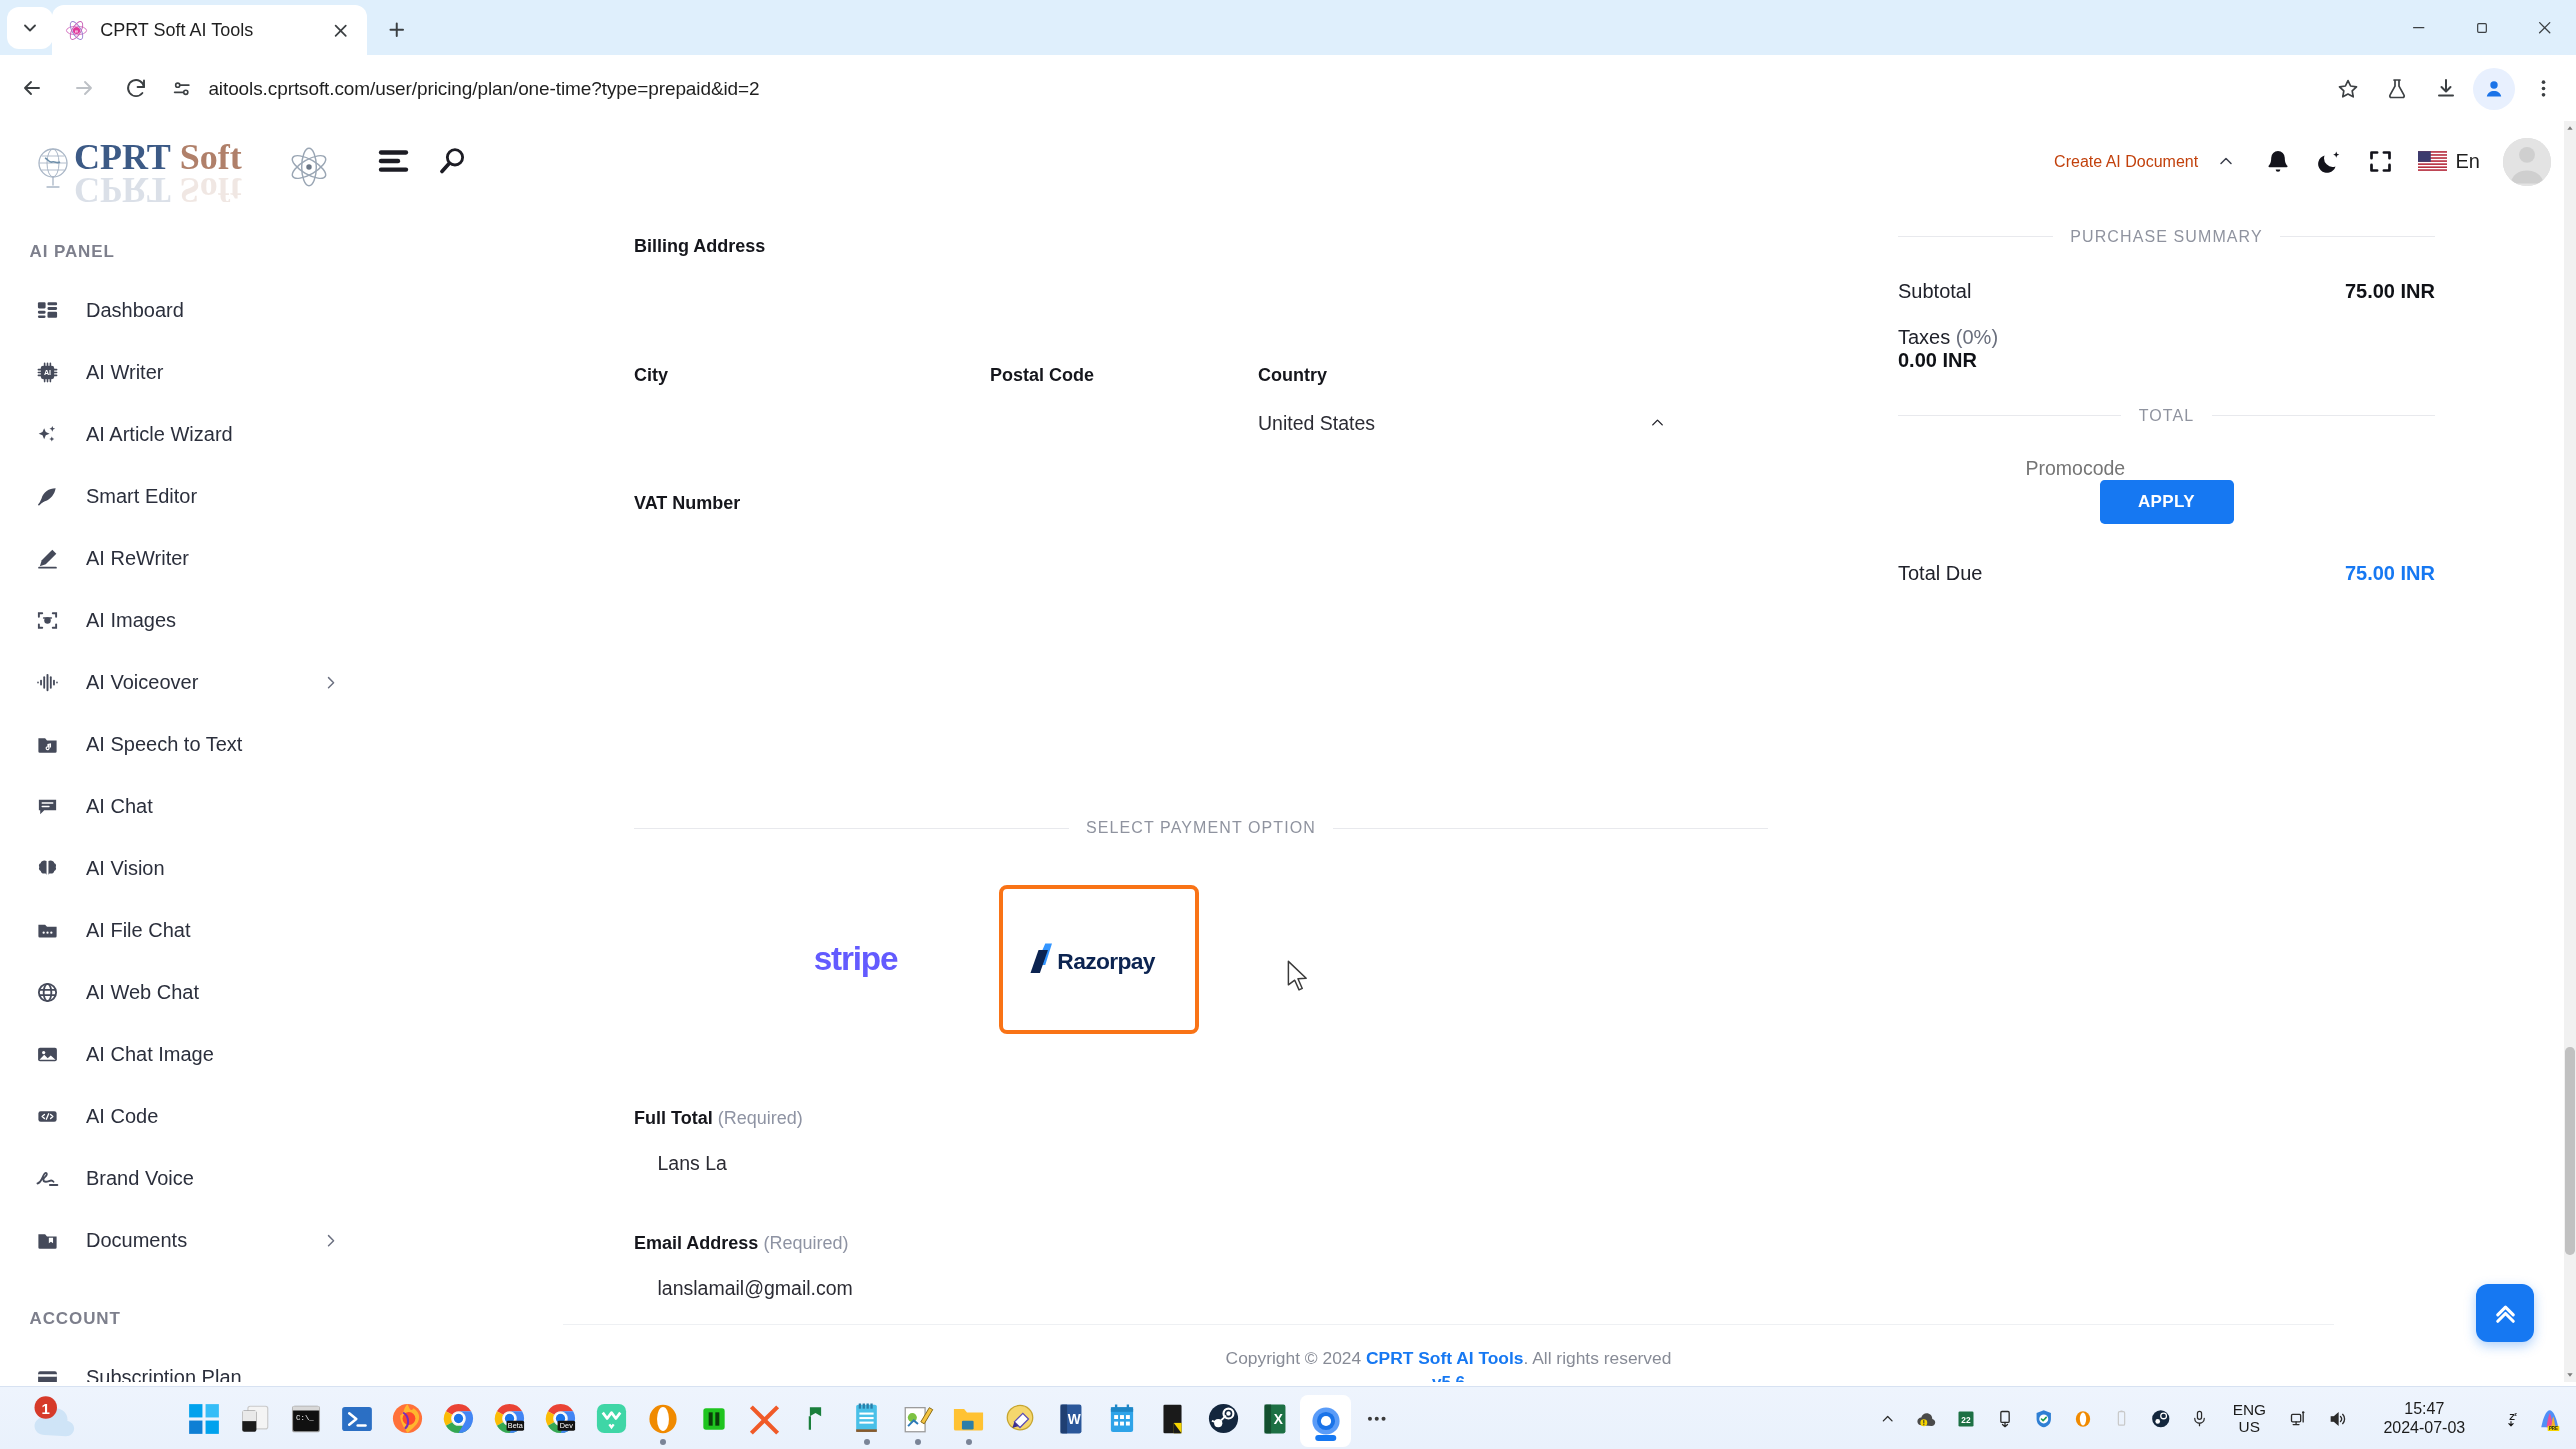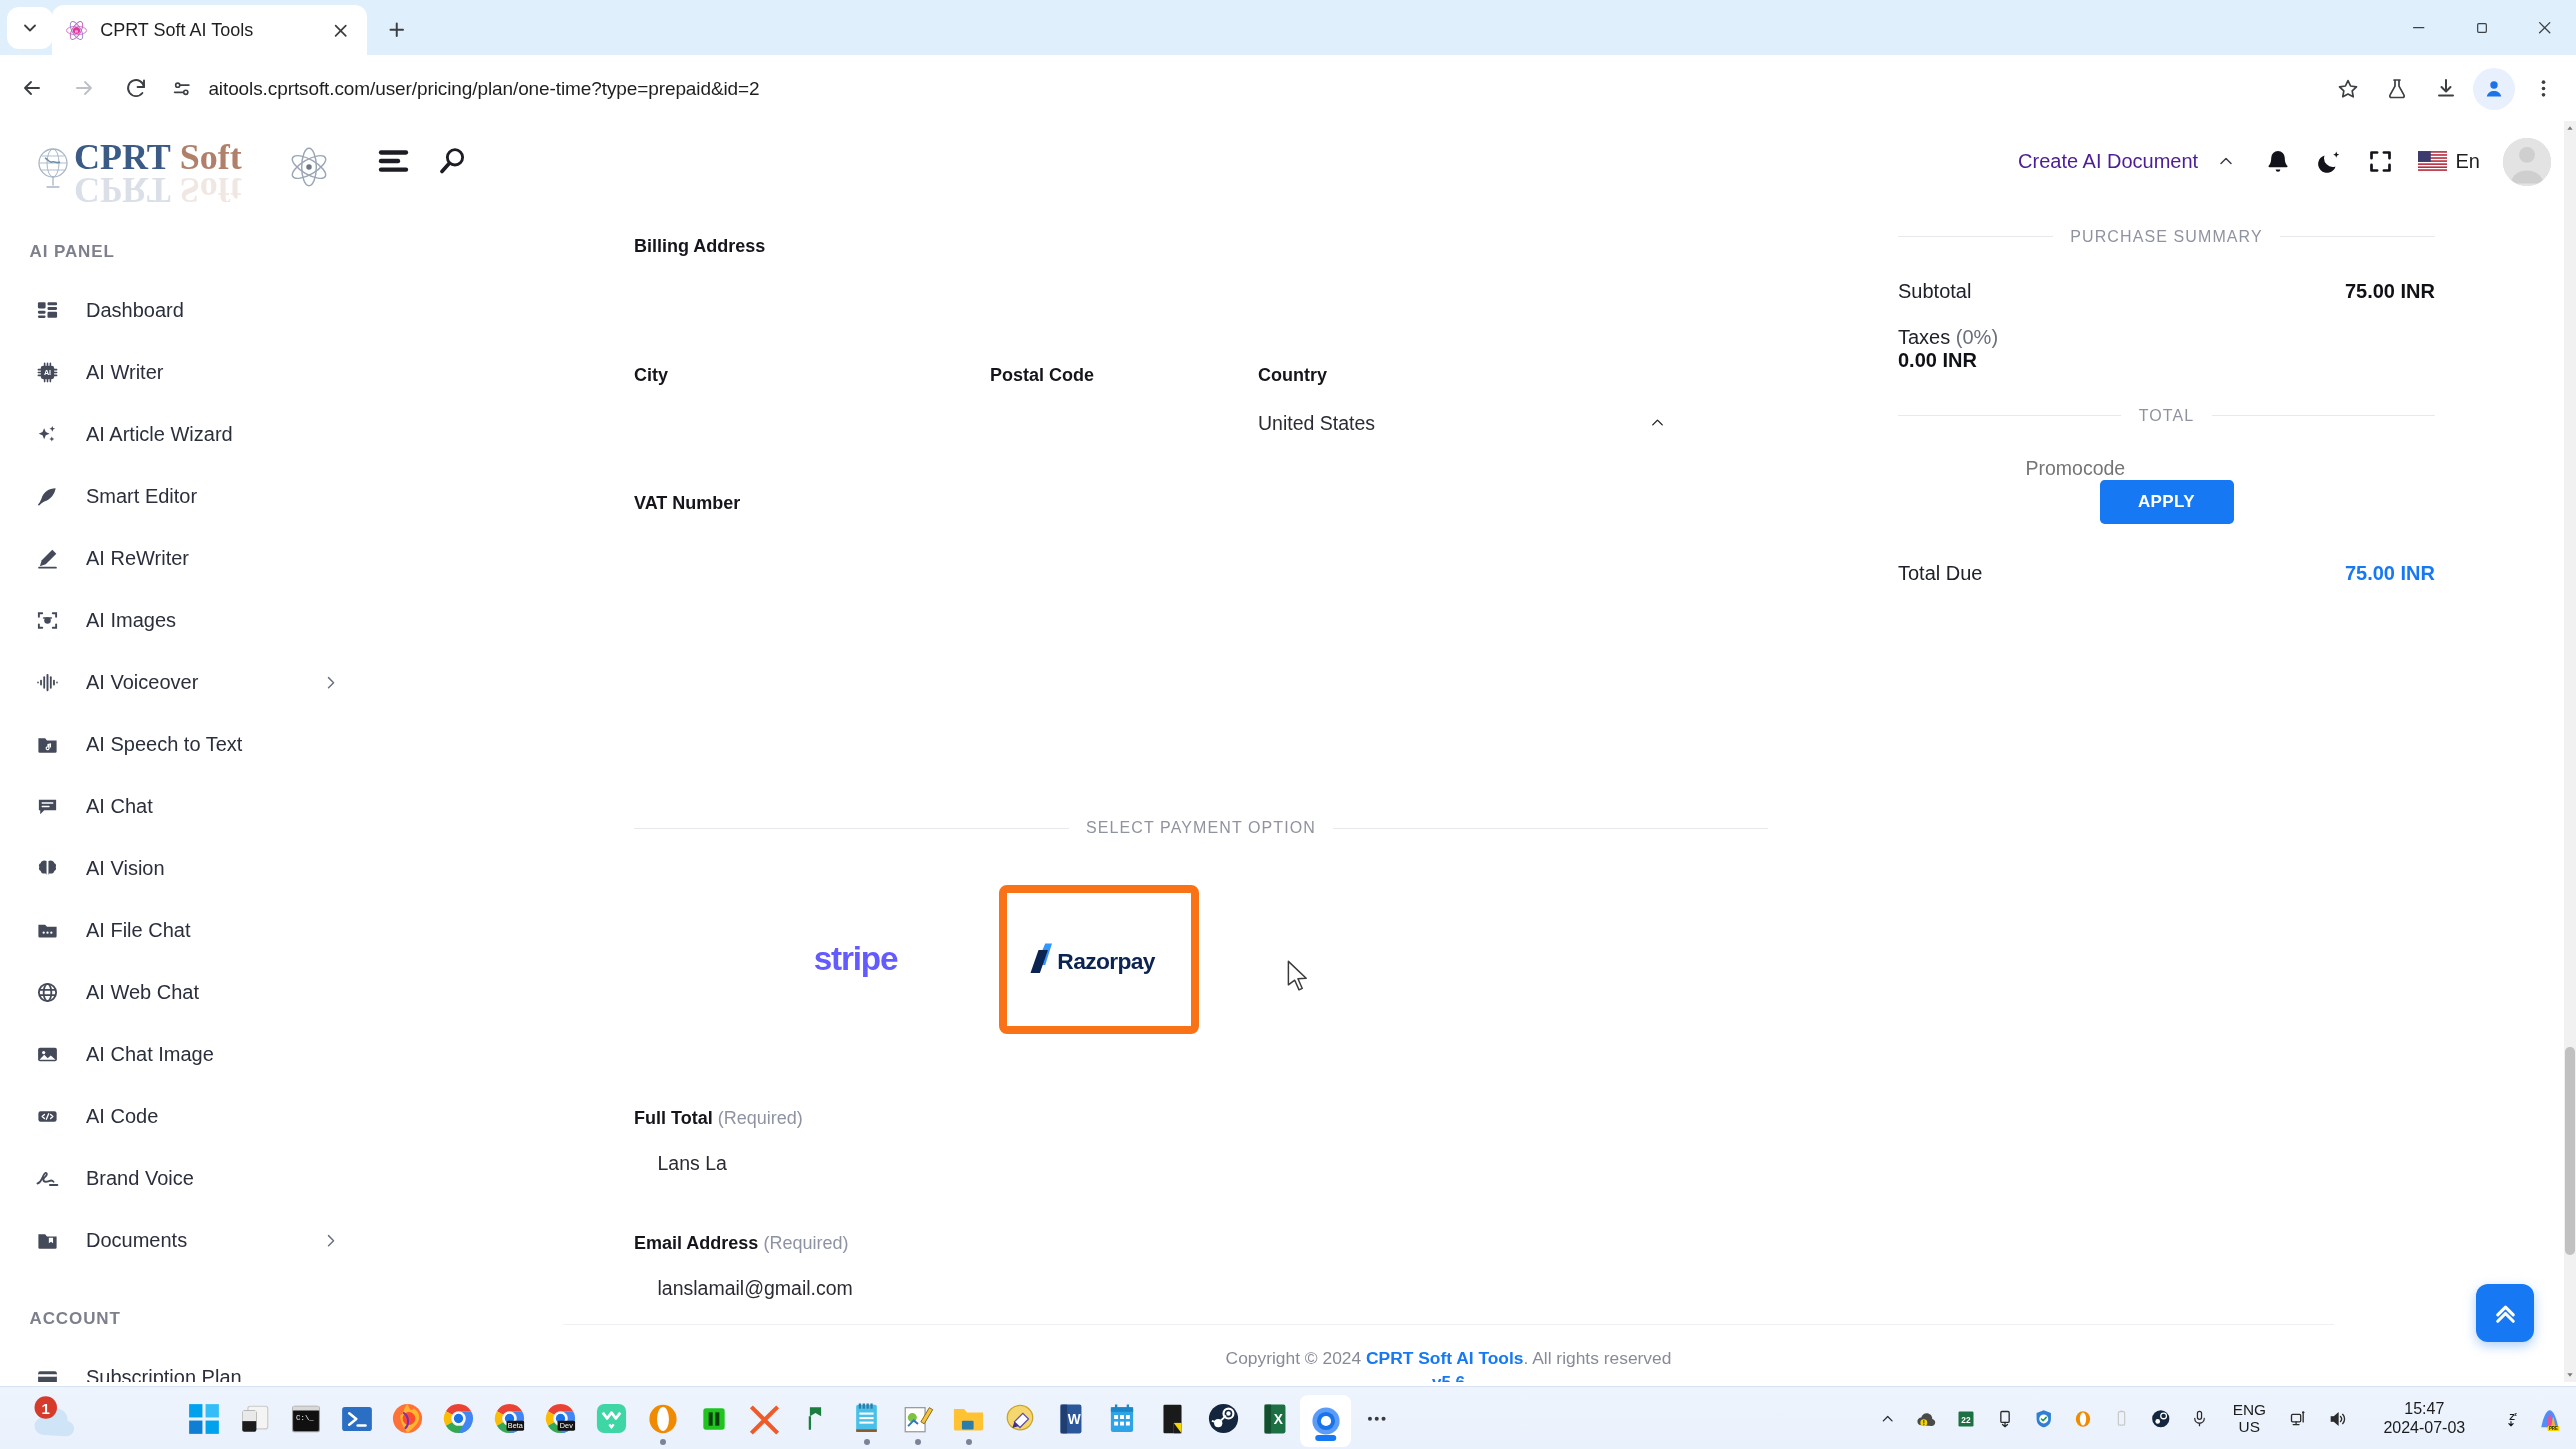--- a/index.html
+++ b/index.html
@@ -75,21 +75,21 @@
   #brand-reflection .c1 { color: #3c5a86; }
   #brand-reflection .c2 { color: #b0806a; }
   .globe-icon { position: absolute; left: 13.4px; top: 20px; }
   .atom-icon { position: absolute; left: 268px; top: 17.4px; }
 
   #hdr-hamburger { position: absolute; left: 376px; top: 24px; width: 35px; height: 32px; cursor: pointer; }
   #hdr-search { position: absolute; left: 436px; top: 23px; width: 35px; height: 35px; cursor: pointer; }
 
   #hdr-right { position: absolute; right: 13.4px; top: 0; height: 81px; display: flex; align-items: center; gap: 0; }
   #create-doc-btn { display: flex; align-items: center; gap: 17.4px; padding: 0 17.4px; height: 81px; cursor: pointer; }
-  #create-doc-label { font-size: 20px; color: #4c1d95; }
+  #create-doc-label { font-size: 16px; color: #c2410c; }
   .hdr-icon { width: 51px; height: 51px; display: flex; align-items: center; justify-content: center; cursor: pointer; }
   #lang-switch { display: flex; align-items: center; gap: 8px; padding: 0 12px; cursor: pointer; }
   #lang-label { font-size: 20px; color: #1f1f1f; }
   #avatar { width: 48px; height: 48px; border-radius: 50%; background: #d8d8d8; margin-left: 10.7px; overflow: hidden; position: relative; }
 
   
   #sidebar {
     position: absolute; left: 0; top: 81px; width: 362px; height: 1181px;
     background: #ffffff; overflow: hidden;
   }
@@ -137,21 +137,21 @@
   #apply-btn {
     width: 134px; height: 44px; background: #1678f2; color: #fff;
     border: none; border-radius: 4.7px; font-size: 17px; font-weight: 700;
     letter-spacing: 0.4px; cursor: pointer; font-family: "Liberation Sans", sans-serif;
   }
 
   .pay-card {
     width: 200px; height: 149px; display: flex; align-items: center; justify-content: center;
     border-radius: 8px; cursor: pointer; background: #fff;
   }
-  .pay-card.selected { border: 8px solid #f97316; }
+  .pay-card.selected { border: 4px solid #f97316; }
 
   #footer-rule { position: absolute; left: 201px; top: 1122px; width: 1771px; height: 1.3px; background: #eef0f3; }
   #copyright { position: absolute; left: 201px; top: 1146px; width: 1771px; text-align: center; font-size: 17.4px; color: #878b96; }
   #copyright .brand-link { color: #1678f2; font-weight: 700; }
   #version { position: absolute; left: 201px; top: 1171px; width: 1771px; text-align: center; font-size: 17px; color: #1678f2; font-weight: 700; }
 
   #scroll-top-btn {
     position: absolute; right: 42px; bottom: 40px; width: 58px; height: 58px;
     border-radius: 12px; background: #1678f2; border: none; cursor: pointer;
     display: flex; align-items: center; justify-content: center;

